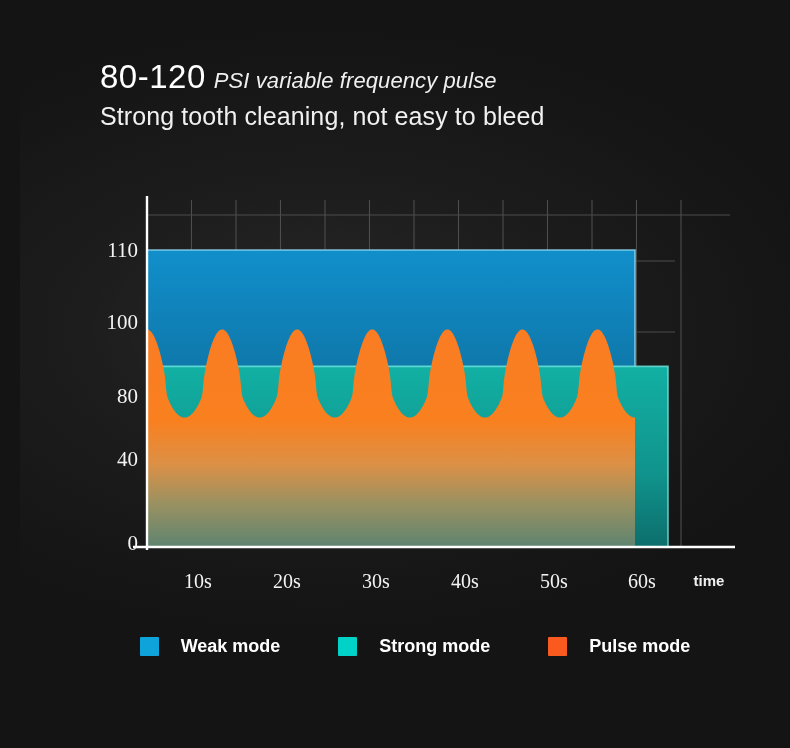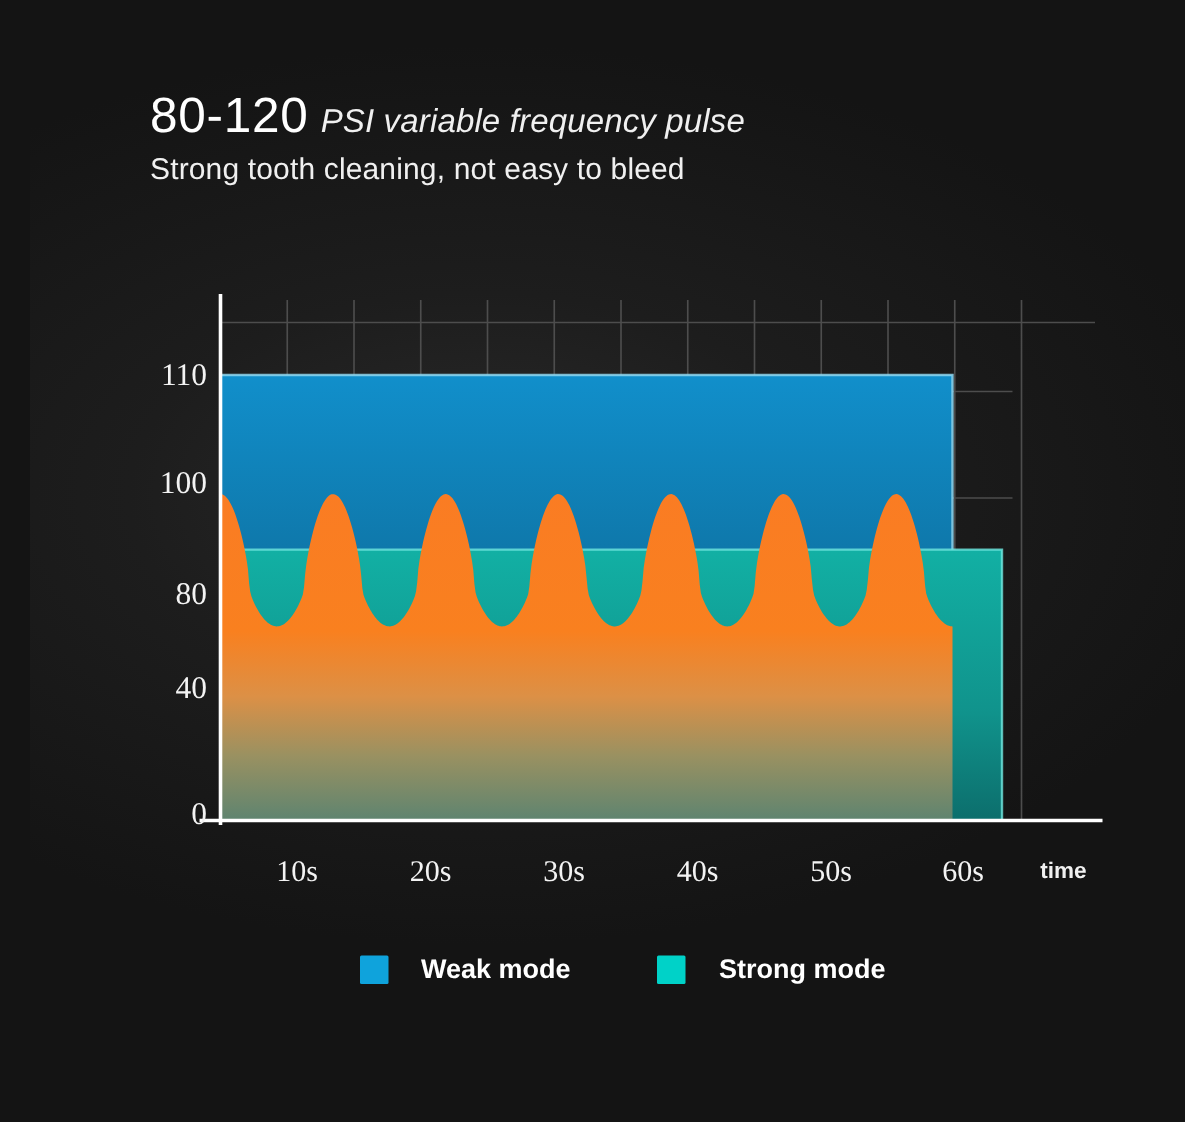--- a/index.html
+++ b/index.html
@@ -35,21 +35,21 @@
     color: #ffffff;
   }
   .line1-rest {
     font-size: 22px;
     font-weight: 400;
     margin-left: 8px;
     color: #f0f0f0;
     font-style: italic;
   }
   .line2 {
-    font-size: 20px;
+    font-size: 25px;
     font-weight: 400;
     margin-top: 6px;
     white-space: nowrap;
     color: #f0f0f0;
   }
 
   
   .chart-wrap {
     position: absolute;
     left: 0; top: 170px;
@@ -211,15 +211,19 @@
 
   <div class="legend" id="legend">
       <div class="legend-item">
         <span class="swatch" style="background: rgb(15, 163, 220);"></span>
         <span class="legend-label">Weak mode</span>
       </div>
       <div class="legend-item">
         <span class="swatch" style="background: rgb(0, 210, 200);"></span>
         <span class="legend-label">Strong mode</span>
       </div>
+      <div class="legend-item">
+        <span class="swatch" style="background: rgb(250, 90, 30);"></span>
+        <span class="legend-label">Pulse mode</span>
+      </div>
     </div>
 
 </div>
 
 </body></html>

